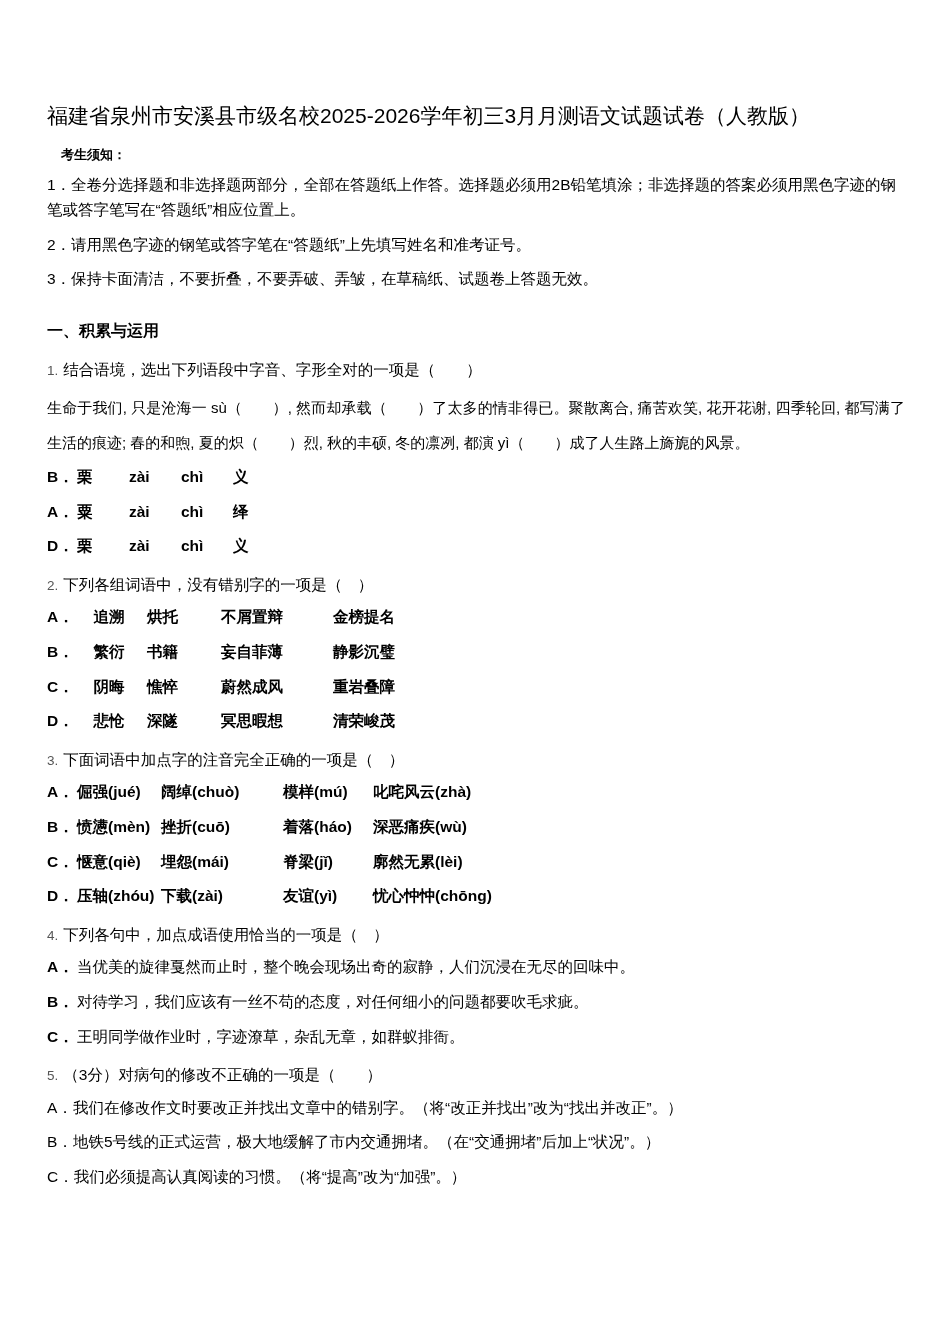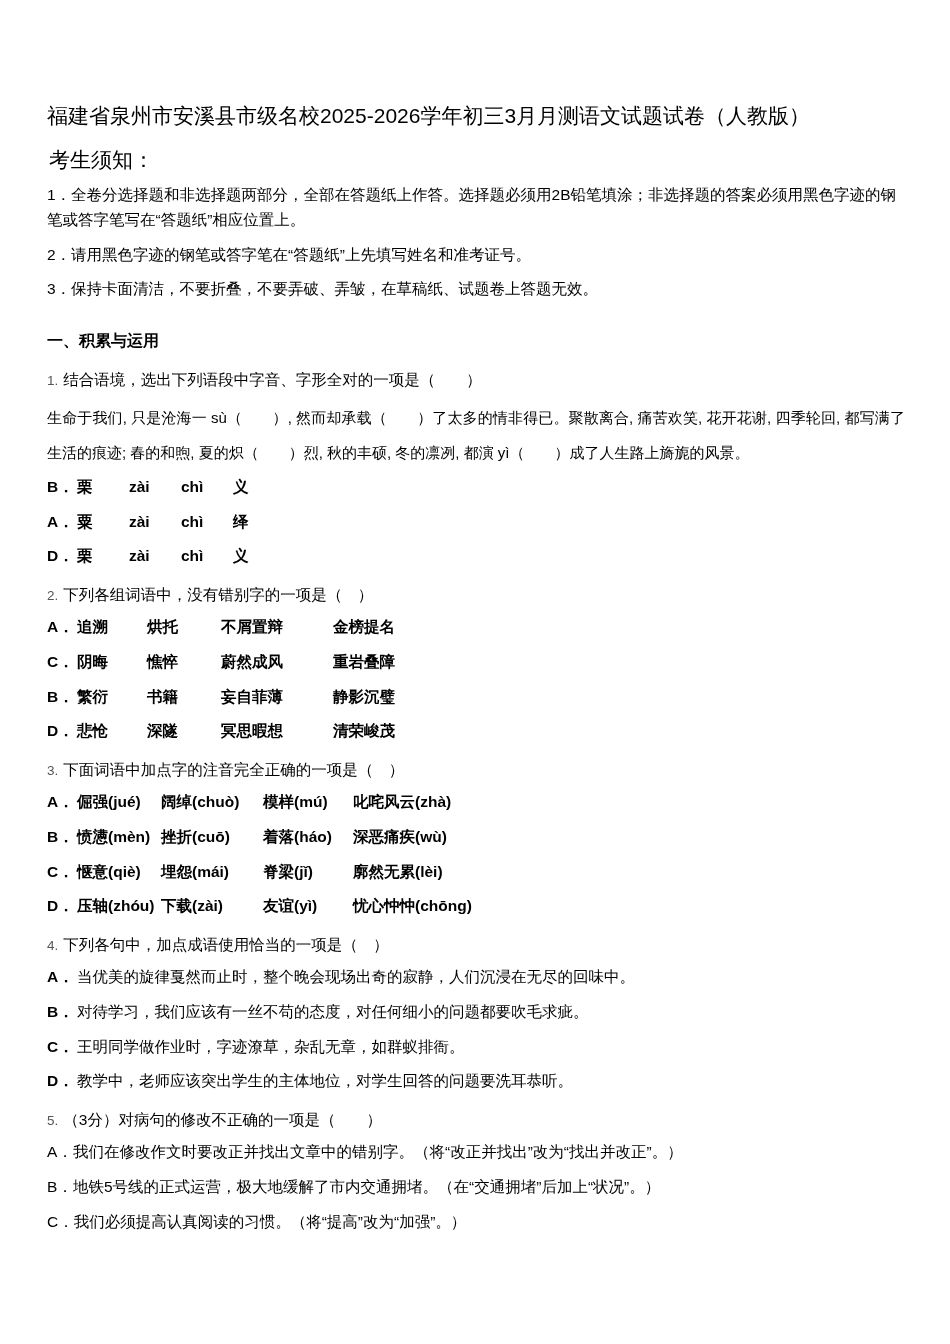--- a/index.html
+++ b/index.html
@@ -10,40 +10,40 @@
   }
   .page {
     box-sizing: border-box;
     width: 950px; height: 1344px;
     padding: 102px 45px 40px 47px;
   }
   .title {
     font-size: 21px; font-weight: normal; line-height: 1.35;
     margin: 0 0 16px 0;
   }
-  .notice-header { font-size: 21px; font-weight: normal; margin: 0 0 8px 2px; }
+  .notice-header { font-size: 13px; font-weight: bold; margin: 0 0 8px 14px; }
   .notice { font-size: 15.5px; line-height: 1.62; margin: 6px 0 9px 0; }
   .section { font-size: 16px; font-weight: bold; margin: 30px 0 8px 0; }
   .stem { font-size: 15.5px; margin: 16px 0 10px 0; line-height: 1.5; }
   .qnum { color: #555; font-size: 13.5px; margin-right: 5px; }
   .passage {
     font-size: 15px; line-height: 2.3; text-align: justify;
     margin: 6px 0 6px 0;
   }
   .opt { font-size: 15.5px; margin: 0 0 13px 0; line-height: 1.4; }
   .olabel { display: inline-block; min-width: 30px; font-weight: bold; }
   .oitem { display: inline-block; font-weight: bold; margin-right: 6px; }
   .otext { font-weight: normal; }
   .q1 .oitem { min-width: 46px; }
-  .q2 .i1 { min-width: 64px; }
+  .q2 .i1 { min-width: 64px; text-align: center; }
   .q2 .i2 { min-width: 68px; }
   .q2 .i3 { min-width: 106px; }
   .q3 .i1 { min-width: 78px; }
   .q3 .i2 { min-width: 96px; }
-  .q3 .i3 { min-width: 84px; }
+  .q3 .i3 { min-width: 84px; margin-left: 20px; }
   .q5 .olabel { font-weight: normal; min-width: 26px; }
 </style>
 </head>
 <body>
 
 <div class="page">
 
   <h1 class="title">福建省泉州市安溪县市级名校2025-2026学年初三3月月测语文试题试卷（人教版）</h1>
 
   <p class="notice-header">考生须知：</p>
@@ -54,34 +54,33 @@
   <p class="section">一、积累与运用</p>
 
   <p class="stem"><span class="qnum">1.</span><span>结合语境，选出下列语段中字音、字形全对的一项是（　　）</span></p>
   <p class="passage">生命于我们, 只是沧海一 sù（　　）, 然而却承载（　　）了太多的情非得已。聚散离合, 痛苦欢笑, 花开花谢, 四季轮回, 都写满了生活的痕迹; 春的和煦, 夏的炽（　　）烈, 秋的丰硕, 冬的凛冽, 都演 yì（　　）成了人生路上旖旎的风景。</p>
   <p class="opt q1"><span class="olabel">B．</span><span class="oitem i1">栗</span><span class="oitem i2">zài</span><span class="oitem i3">chì</span><span class="oitem i4">义</span></p>
   <p class="opt q1"><span class="olabel">A．</span><span class="oitem i1">粟</span><span class="oitem i2">zài</span><span class="oitem i3">chì</span><span class="oitem i4">绎</span></p>
   <p class="opt q1"><span class="olabel">D．</span><span class="oitem i1">栗</span><span class="oitem i2">zài</span><span class="oitem i3">chì</span><span class="oitem i4">义</span></p>
 
   <p class="stem"><span class="qnum">2.</span><span>下列各组词语中，没有错别字的一项是（　）</span></p>
   <p class="opt q2"><span class="olabel">A．</span><span class="oitem i1">追溯</span><span class="oitem i2">烘托</span><span class="oitem i3">不屑置辩</span><span class="oitem i4">金榜提名</span></p>
+  <p class="opt q2"><span class="olabel">B．</span><span class="oitem i1">繁衍</span><span class="oitem i2">书籍</span><span class="oitem i3">妄自菲薄</span><span class="oitem i4">静影沉璧</span></p>
   <p class="opt q2"><span class="olabel">C．</span><span class="oitem i1">阴晦</span><span class="oitem i2">憔悴</span><span class="oitem i3">蔚然成风</span><span class="oitem i4">重岩叠障</span></p>
-  <p class="opt q2"><span class="olabel">B．</span><span class="oitem i1">繁衍</span><span class="oitem i2">书籍</span><span class="oitem i3">妄自菲薄</span><span class="oitem i4">静影沉璧</span></p>
   <p class="opt q2"><span class="olabel">D．</span><span class="oitem i1">悲怆</span><span class="oitem i2">深隧</span><span class="oitem i3">冥思暇想</span><span class="oitem i4">清荣峻茂</span></p>
 
   <p class="stem"><span class="qnum">3.</span><span>下面词语中加点字的注音完全正确的一项是（　）</span></p>
   <p class="opt q3"><span class="olabel">A．</span><span class="oitem i1">倔强(jué)</span><span class="oitem i2">阔绰(chuò)</span><span class="oitem i3">模样(mú)</span><span class="oitem i4">叱咤风云(zhà)</span></p>
   <p class="opt q3"><span class="olabel">B．</span><span class="oitem i1">愤懑(mèn)</span><span class="oitem i2">挫折(cuō)</span><span class="oitem i3">着落(háo)</span><span class="oitem i4">深恶痛疾(wù)</span></p>
   <p class="opt q3"><span class="olabel">C．</span><span class="oitem i1">惬意(qiè)</span><span class="oitem i2">埋怨(mái)</span><span class="oitem i3">脊梁(jǐ)</span><span class="oitem i4">廓然无累(lèi)</span></p>
   <p class="opt q3"><span class="olabel">D．</span><span class="oitem i1">压轴(zhóu)</span><span class="oitem i2">下载(zài)</span><span class="oitem i3">友谊(yì)</span><span class="oitem i4">忧心忡忡(chōng)</span></p>
 
   <p class="stem"><span class="qnum">4.</span><span>下列各句中，加点成语使用恰当的一项是（　）</span></p>
   <p class="opt q4"><span class="olabel">A．</span><span class="otext">当优美的旋律戛然而止时，整个晚会现场出奇的寂静，人们沉浸在无尽的回味中。</span></p>
   <p class="opt q4"><span class="olabel">B．</span><span class="otext">对待学习，我们应该有一丝不苟的态度，对任何细小的问题都要吹毛求疵。</span></p>
   <p class="opt q4"><span class="olabel">C．</span><span class="otext">王明同学做作业时，字迹潦草，杂乱无章，如群蚁排衙。</span></p>
-  <p class="opt q4"><span class="olabel">D．</span><span class="otext">教学中，老师应该突出学生的主体地位，对学生回答的问题要洗耳恭听。</span></p>
 
   <p class="stem"><span class="qnum">5.</span><span>（3分）对病句的修改不正确的一项是（　　）</span></p>
   <p class="opt q5"><span class="olabel">A．</span><span class="otext">我们在修改作文时要改正并找出文章中的错别字。（将“改正并找出”改为“找出并改正”。）</span></p>
   <p class="opt q5"><span class="olabel">B．</span><span class="otext">地铁5号线的正式运营，极大地缓解了市内交通拥堵。（在“交通拥堵”后加上“状况”。）</span></p>
   <p class="opt q5"><span class="olabel">C．</span><span class="otext">我们必须提高认真阅读的习惯。（将“提高”改为“加强”。）</span></p>
 
 </div>
 
 </body></html>

